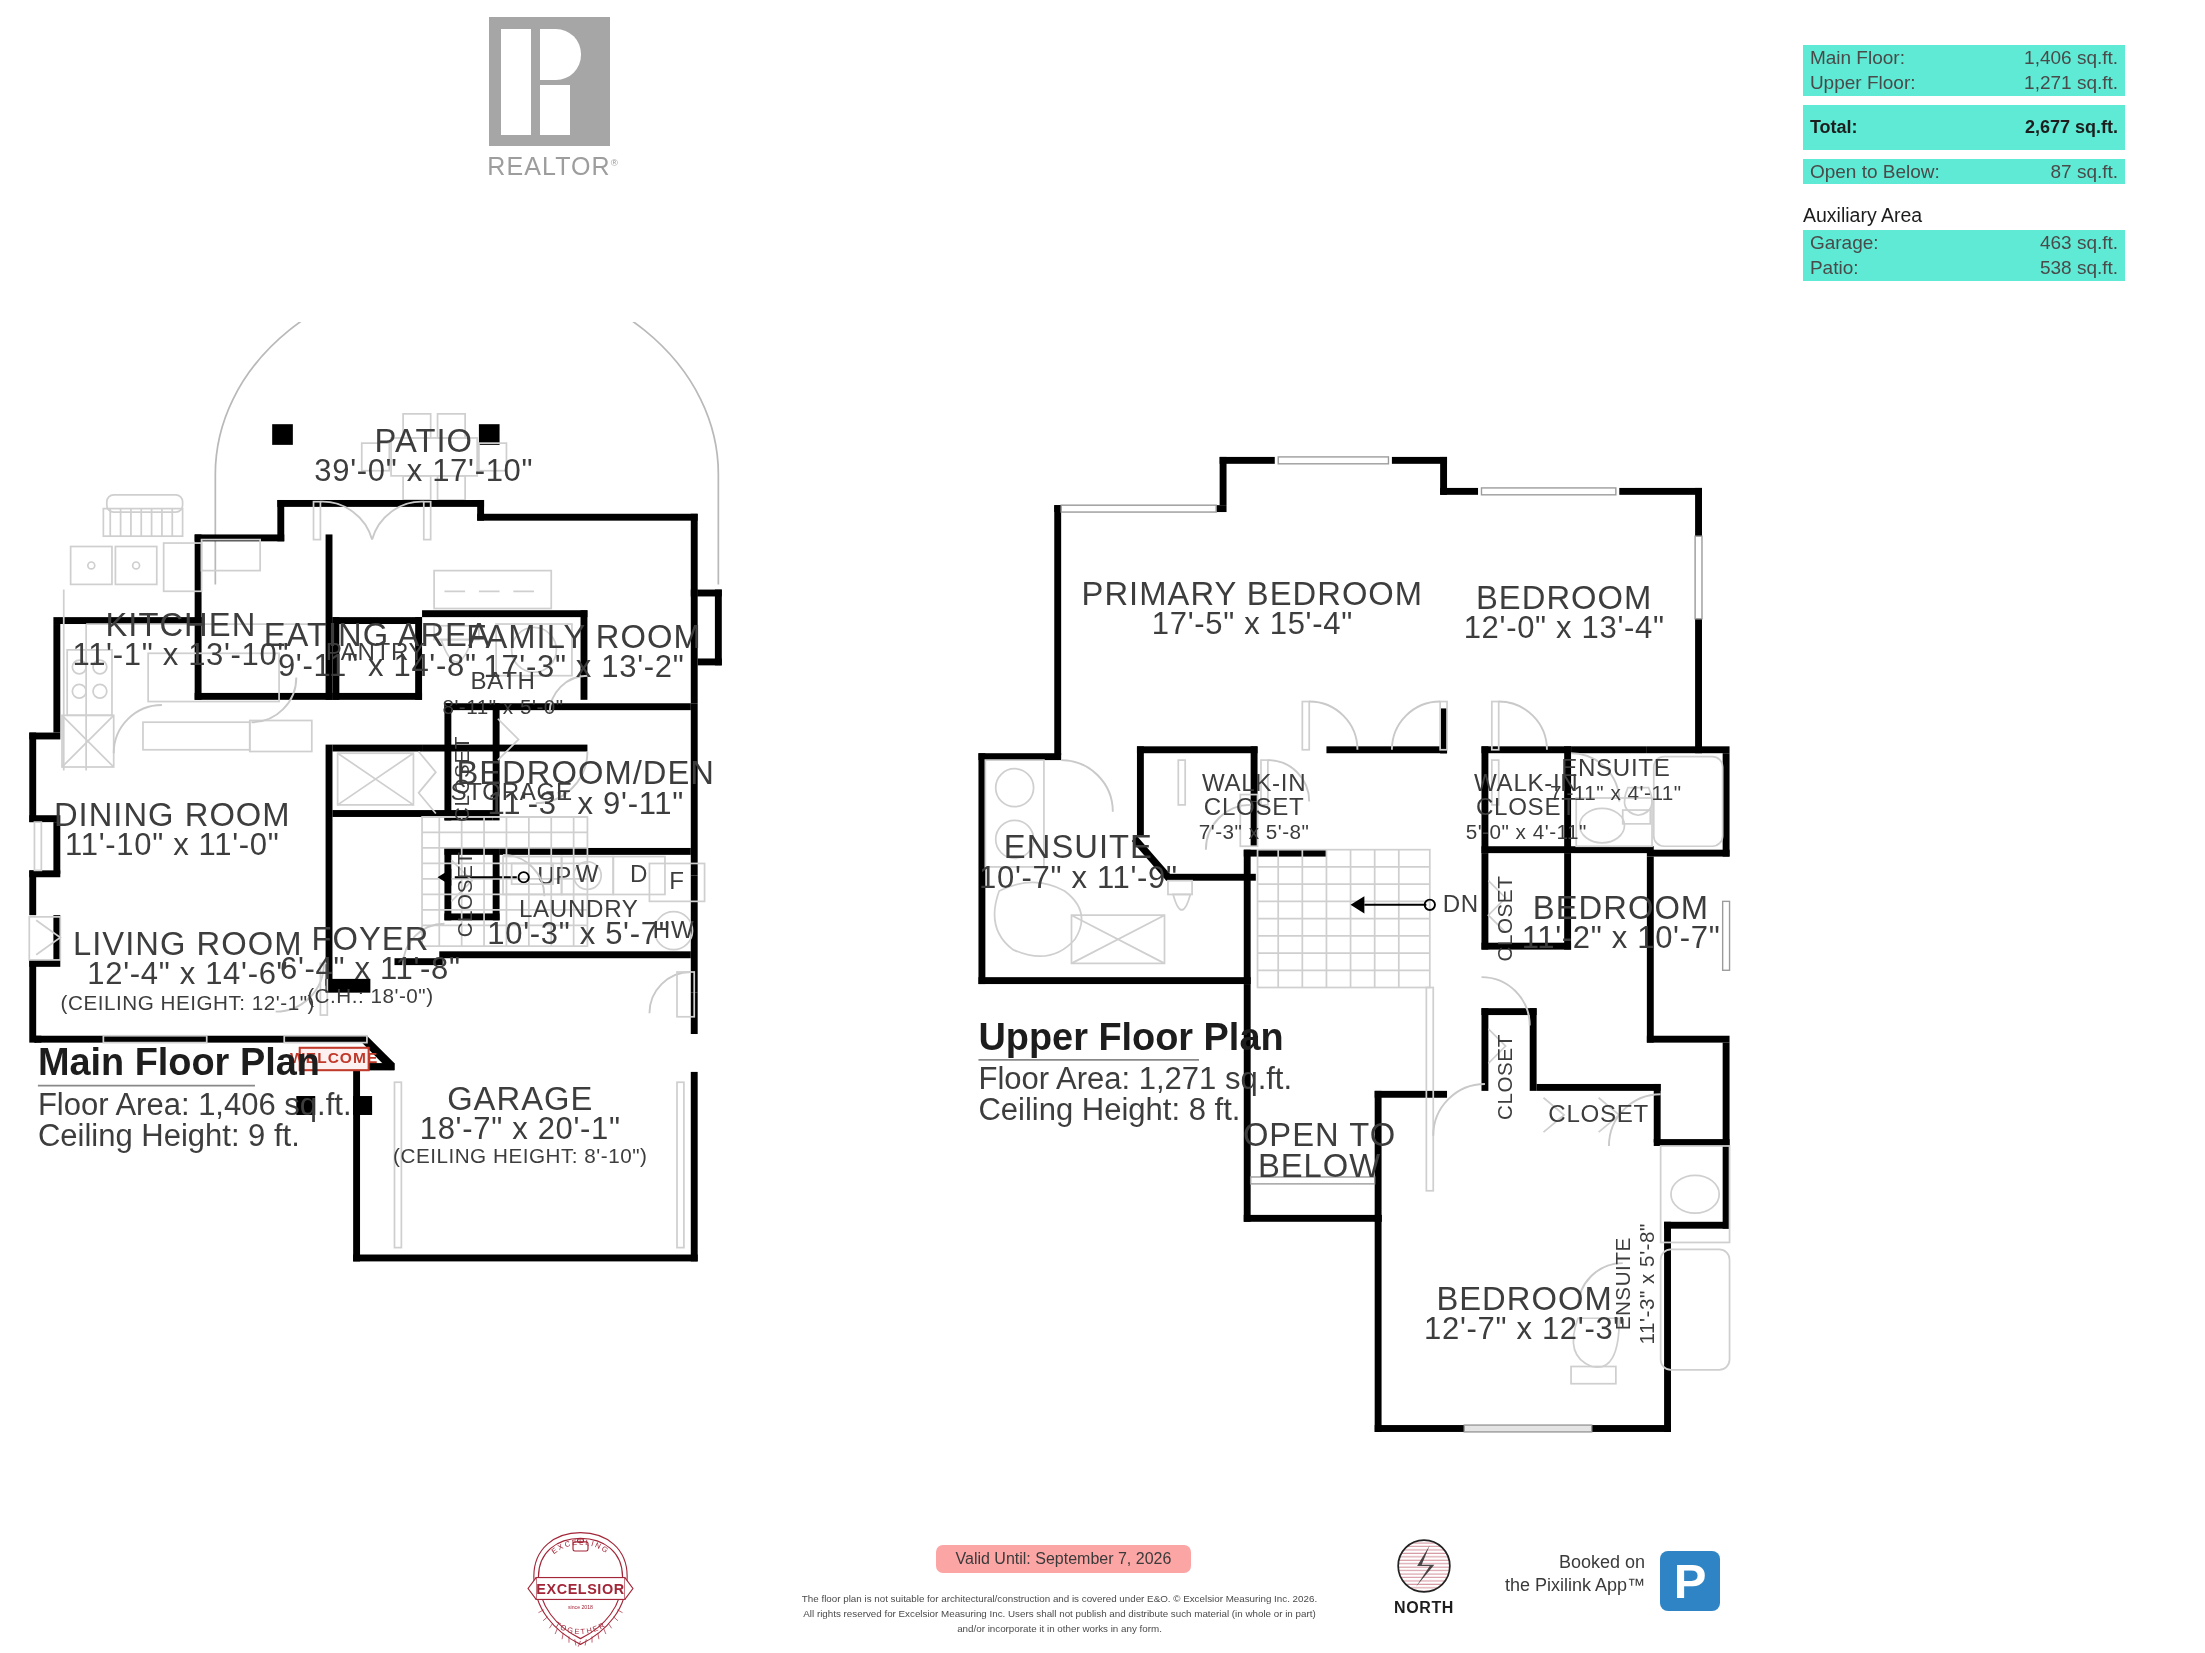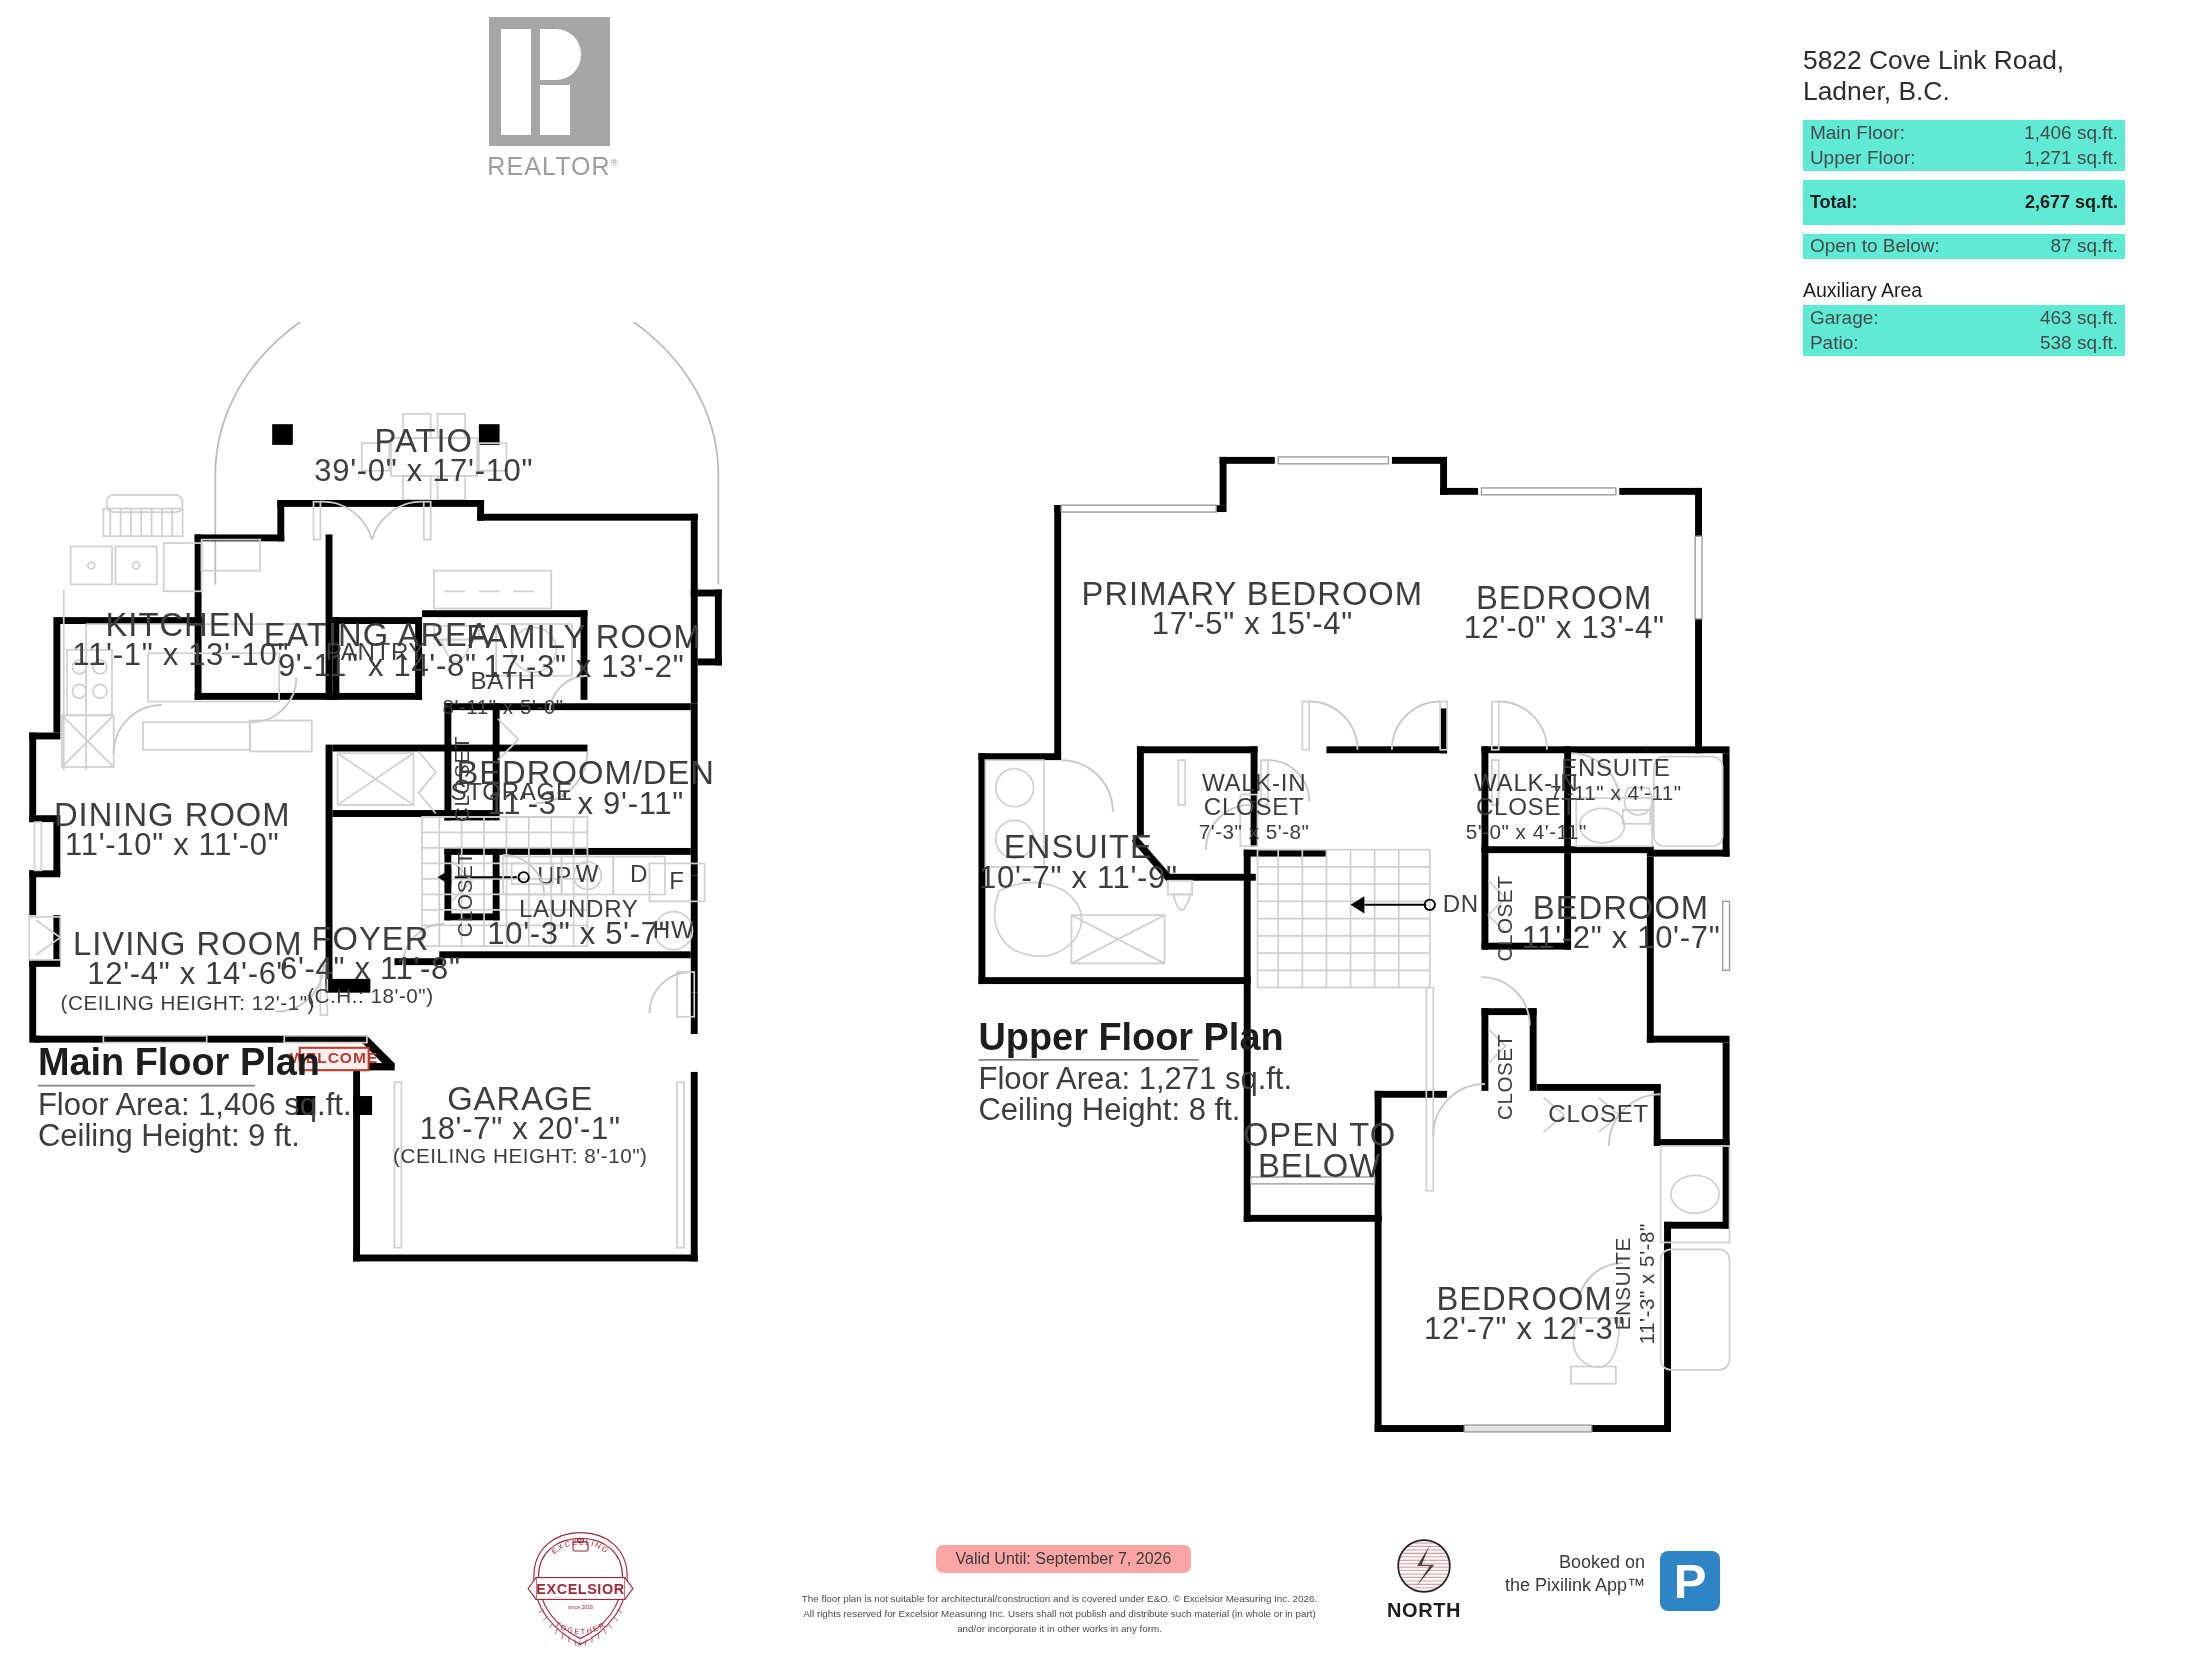--- a/index.html
+++ b/index.html
@@ -33,21 +33,21 @@
 
   
   #footer{position:absolute;left:0;top:1522px;width:2205px;height:132px;}
   #excelsior{position:absolute;left:520px;top:5.7px;width:121px;height:121px;}
   #valid-pill{position:absolute;left:936px;top:23px;padding:5.2px 19.5px;background:#fca5a5;border-radius:6.9px;
       font-size:16px;color:#3a3a3a;}
   #disclaimer{position:absolute;left:801px;top:69px;width:517px;text-align:center;font-size:9.8px;
       line-height:1.55;color:#4a4a4a;}
   #north{position:absolute;left:1378px;top:12.6px;width:92px;text-align:center;}
   #north .dial{width:62px;height:62px;margin:0 auto;}
-  #north .lbl{font-size:20px;font-weight:bold;color:#1d1d1d;letter-spacing:0.6px;margin-top:2.3px;}
+  #north .lbl{font-size:16px;font-weight:bold;color:#1d1d1d;letter-spacing:0.6px;margin-top:2.3px;}
   #pixilink{position:absolute;left:1505px;top:29px;display:flex;align-items:flex-start;gap:15px;}
   #pixilink .txt{font-size:18px;line-height:1.3;color:#3a3a3a;text-align:right;}
   #pixilink .pbox{width:60px;height:60px;background:#2e84c4;border-radius:8px;position:relative;}
   #pixilink .pbox span{position:absolute;left:0;right:0;top:50%;transform:translateY(-50%);
       text-align:center;color:#fff;font-size:49px;font-weight:bold;font-family:"Liberation Sans",sans-serif;}
 
   
   .rm{font-family:"Liberation Sans",sans-serif;font-size:19px;fill:#3d3d3d;text-anchor:middle;letter-spacing:.6px;}
   .dim{font-family:"Liberation Sans",sans-serif;font-size:18px;fill:#3d3d3d;text-anchor:middle;letter-spacing:.4px;}
   .sm{font-family:"Liberation Sans",sans-serif;font-size:14px;fill:#3d3d3d;text-anchor:middle;letter-spacing:.4px;}
@@ -65,24 +65,20 @@
 <div id="realtor-logo">
   <div class="mark">
     <div class="stem"></div>
       <div class="bowl"></div>
       <div class="bowl2"></div>
   </div>
   <div class="word"><span>REALTOR</span><sup>®</sup></div>
 </div>
 
 <div id="addr-block">
-  <div class="addr">
-    <div>5822 Cove Link Road,</div>
-    <div>Ladner, B.C.</div>
-  </div>
   <table class="info-table">
     <tbody>
         <tr class="band">
       <td class="tbl-pad">Main Floor:</td>
       <td class="val tbl-pad">1,406 sq.ft.</td>
     </tr>
     <tr class="band">
       <td class="tbl-pad">Upper Floor:</td>
       <td class="val tbl-pad">1,271 sq.ft.</td>
     </tr>

